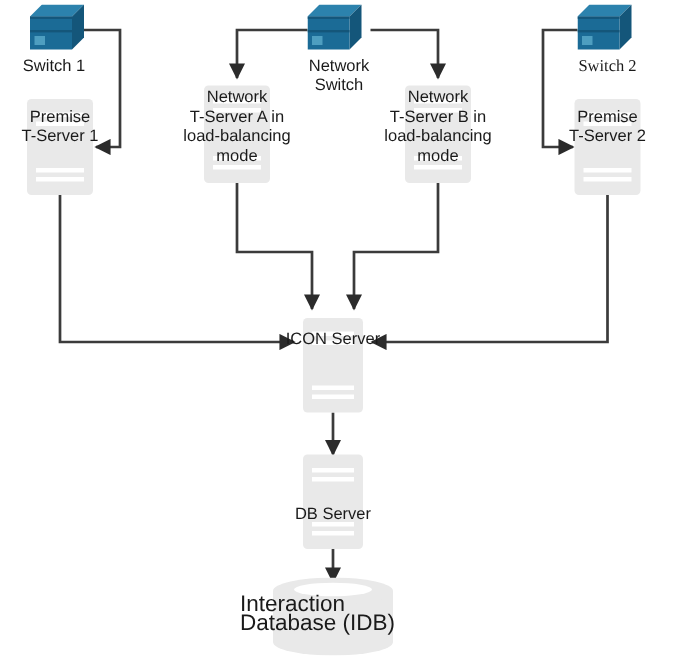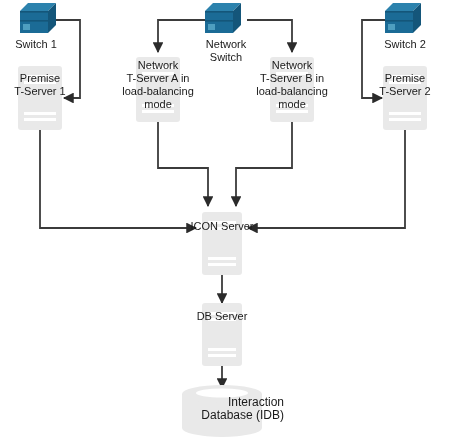--- a/index.html
+++ b/index.html
@@ -60,22 +60,22 @@
     width: 40px;
     height: 34px;
   }
 
   
   .cylinder {
     position: absolute;
   }
   .plain-label {
     position: absolute;
-    text-align: right;
-    font-size: 12px;
+    text-align: left;
+    font-size: 15px;
     line-height: 13px;
     color: #1a1a1a;
     white-space: pre-line;
   }
 </style>
 </head>
 <body>
 
 <div id="diagram">
 
@@ -131,21 +131,21 @@
 Switch</div>
 
   <svg class="switch-icon" style="left:385px; top:3px;" viewBox="0 0 40 34" xmlns="http://www.w3.org/2000/svg">
     <polygon points="0,8 8,0 36,0 28,8" fill="#2c82ad"></polygon>
     <polygon points="36,0 36,22 28,30 28,8" fill="#14567a"></polygon>
     <rect x="0" y="8" width="28" height="22" fill="#1b6b96"></rect>
     <rect x="0" y="8" width="28" height="1.6" fill="#14567a"></rect>
     <rect x="0" y="17" width="28" height="1.6" fill="#14567a"></rect>
     <rect x="3" y="21" width="7" height="6" fill="#4e9ec0"></rect>
   </svg>
-  <div class="box-label" style="left:365px; top:38px; width:80px;">Switch 2</div>
+  <div class="box-label" style="left:365px; top:38px; width:80px;font-family:Liberation Serif, serif;">Switch 2</div>
 
   <div class="server-box" style="left:18px; top:66px; width:44px; height:64px;">
     <div class="slot s1"></div>
     <div class="slot s2"></div>
     <div class="slot s3"></div>
     <div class="slot s4"></div>
   </div>
   <div class="box-label" style="left:-5px; top:72px; width:90px;">Premise
 T-Server 1</div>
 
@@ -187,21 +187,21 @@
     <div class="slot s4"></div>
   </div>
   <div class="box-label" style="left:172px; top:220px; width:100px;">ICON Server</div>
 
   <div class="server-box" style="left:202px; top:303px; width:40px; height:63px;">
     <div class="slot s1"></div>
     <div class="slot s2"></div>
     <div class="slot s3"></div>
     <div class="slot s4"></div>
   </div>
-  <div class="box-label" style="left:177px; top:310px; width:90px;">DB Server</div>
+  <div class="box-label" style="left:177px; top:337px; width:90px;">DB Server</div>
 
   <svg class="cylinder" style="left:182px; top:385px; width:80px; height:52px;" viewBox="0 0 80 52" xmlns="http://www.w3.org/2000/svg">
     <path d="M 0 9 L 0 43 A 40 9 0 0 0 80 43 L 80 9 Z" fill="#e9e9e9"></path>
     <ellipse cx="40" cy="9" rx="40" ry="9" fill="#e9e9e9"></ellipse>
     <ellipse cx="40" cy="8" rx="26" ry="4.5" fill="#ffffff"></ellipse>
   </svg>
   <div class="plain-label" style="left:160px; top:396px; width:124px;">Interaction
 Database (IDB)</div>
 
 </div>

